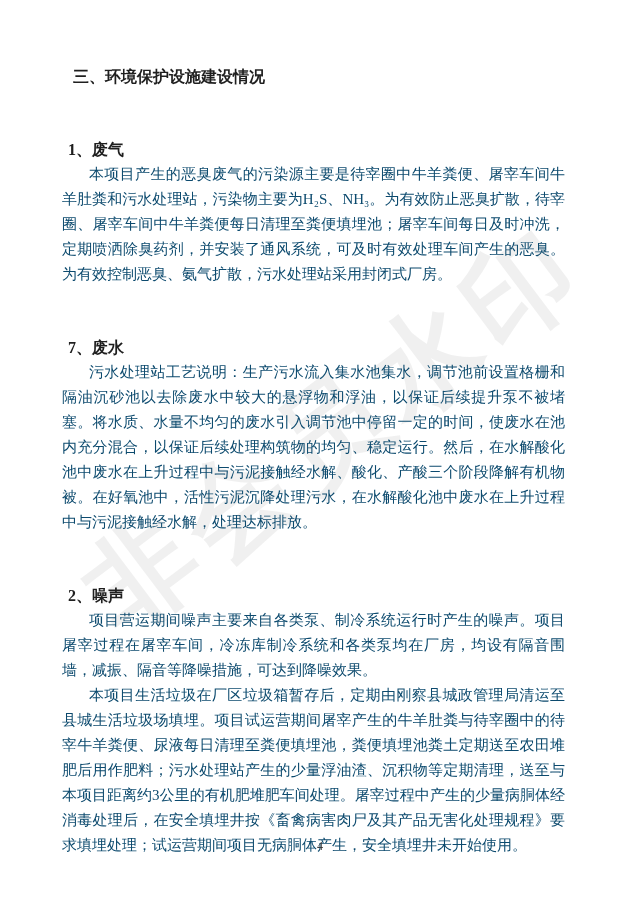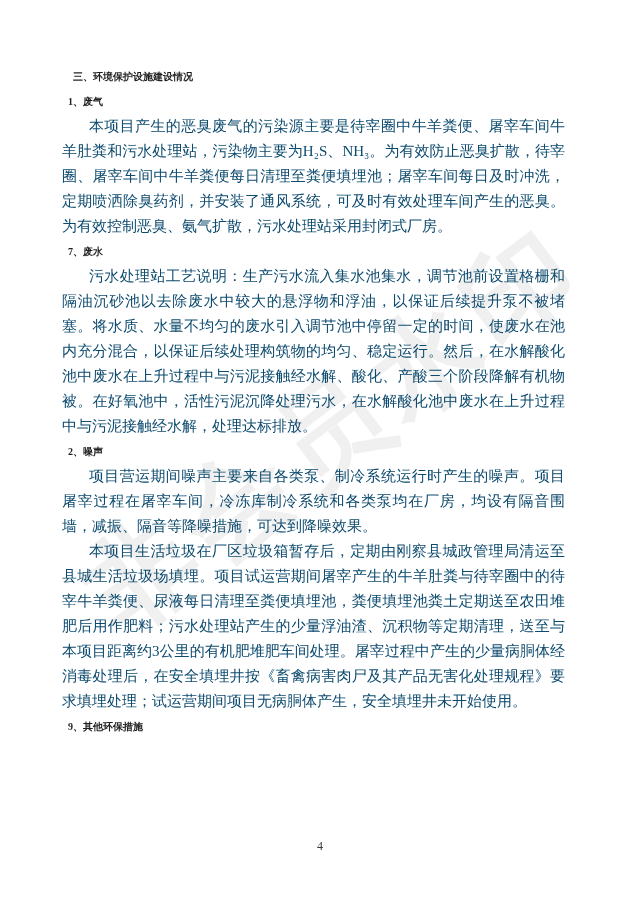--- a/index.html
+++ b/index.html
@@ -33,27 +33,27 @@
   }
   .content {
     position: absolute;
     left: 62px;
     top: 64px;
     width: 503px;
     z-index: 2;
   }
   .h1, .h2 {
     margin: 0;
-    font-size: 10px;
+    font-size: 16px;
     line-height: 25px;
     font-weight: bold;
     color: #1f1f1f;
   }
   .h1 { padding-left: 11px; }
-  .h2 { padding-left: 6px; }
+  .h2 { padding-left: 6px; margin-top: 48px; }
   .para {
     margin: 0;
     font-size: 15px;
     line-height: 25px;
     text-align: justify;
     text-indent: 27px;
     color: #0c4a6e;
     word-break: break-all;
   }
   .page-number {

